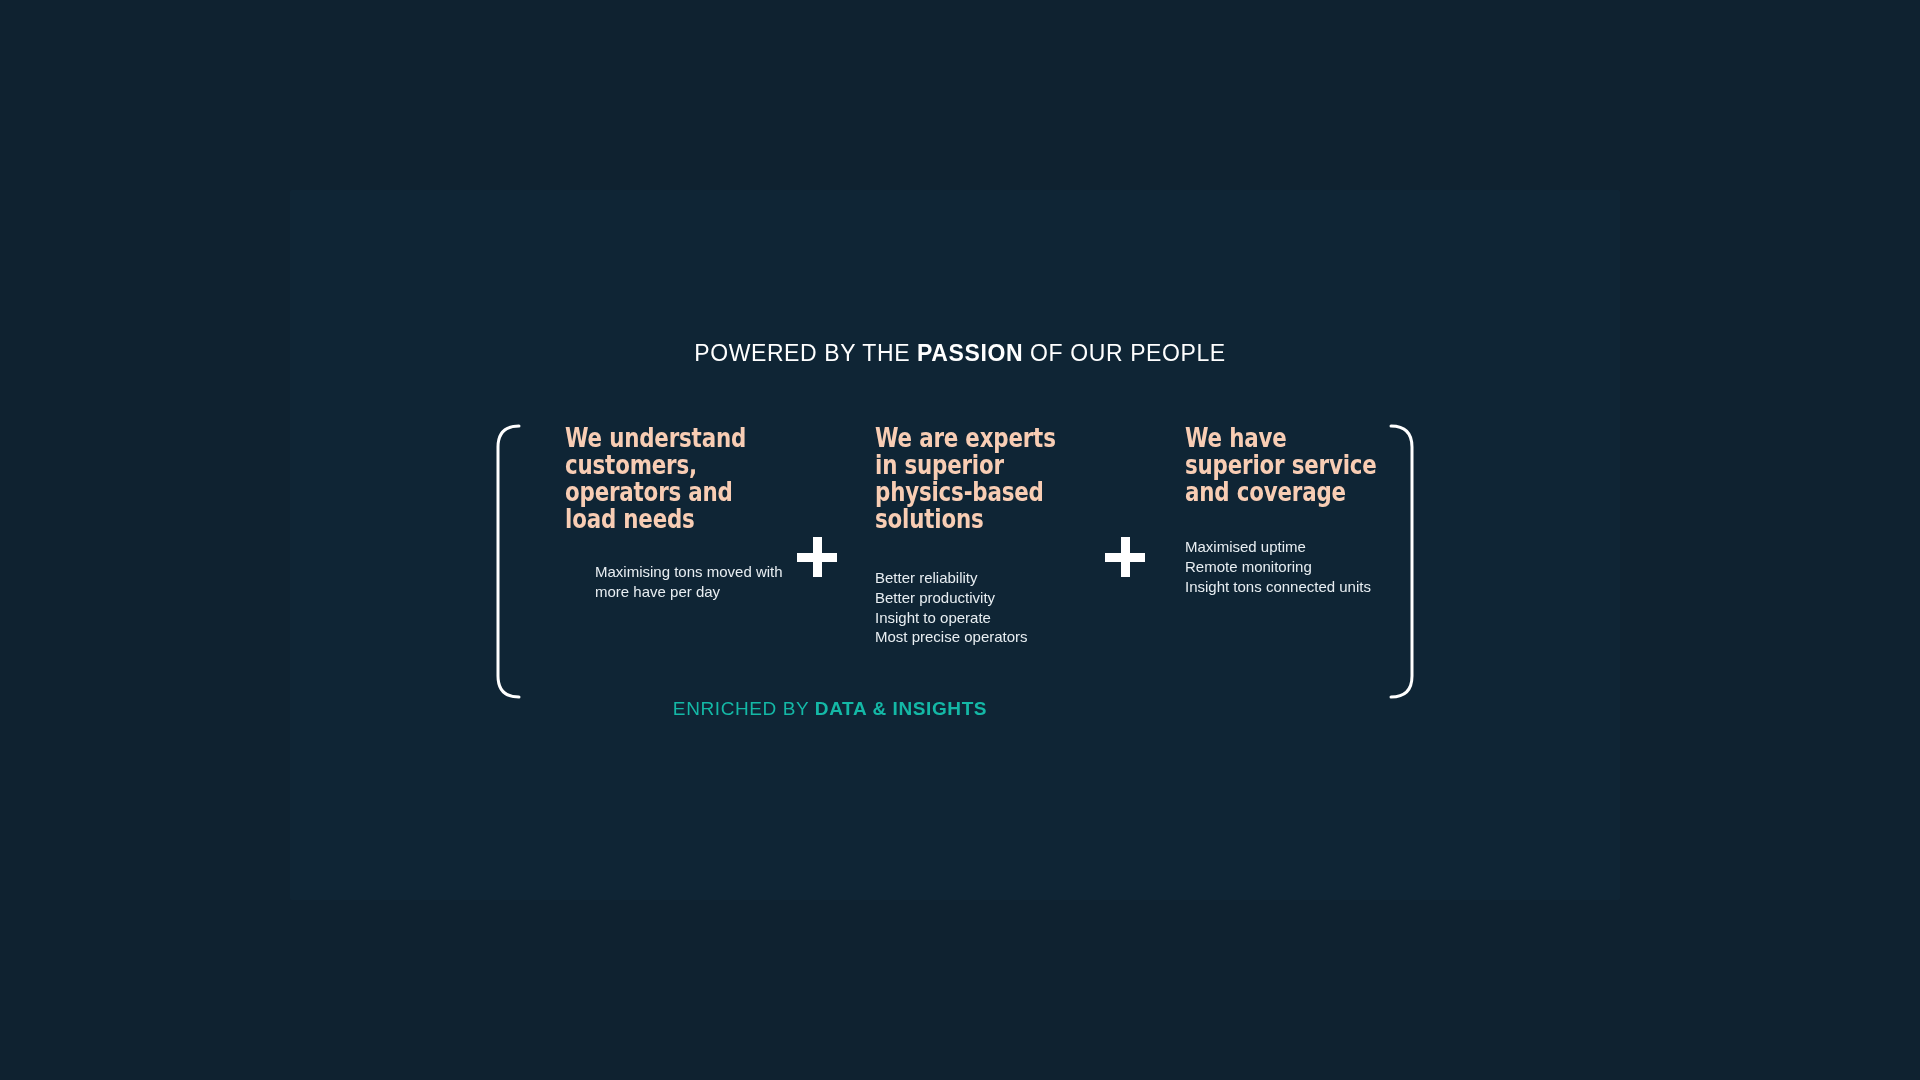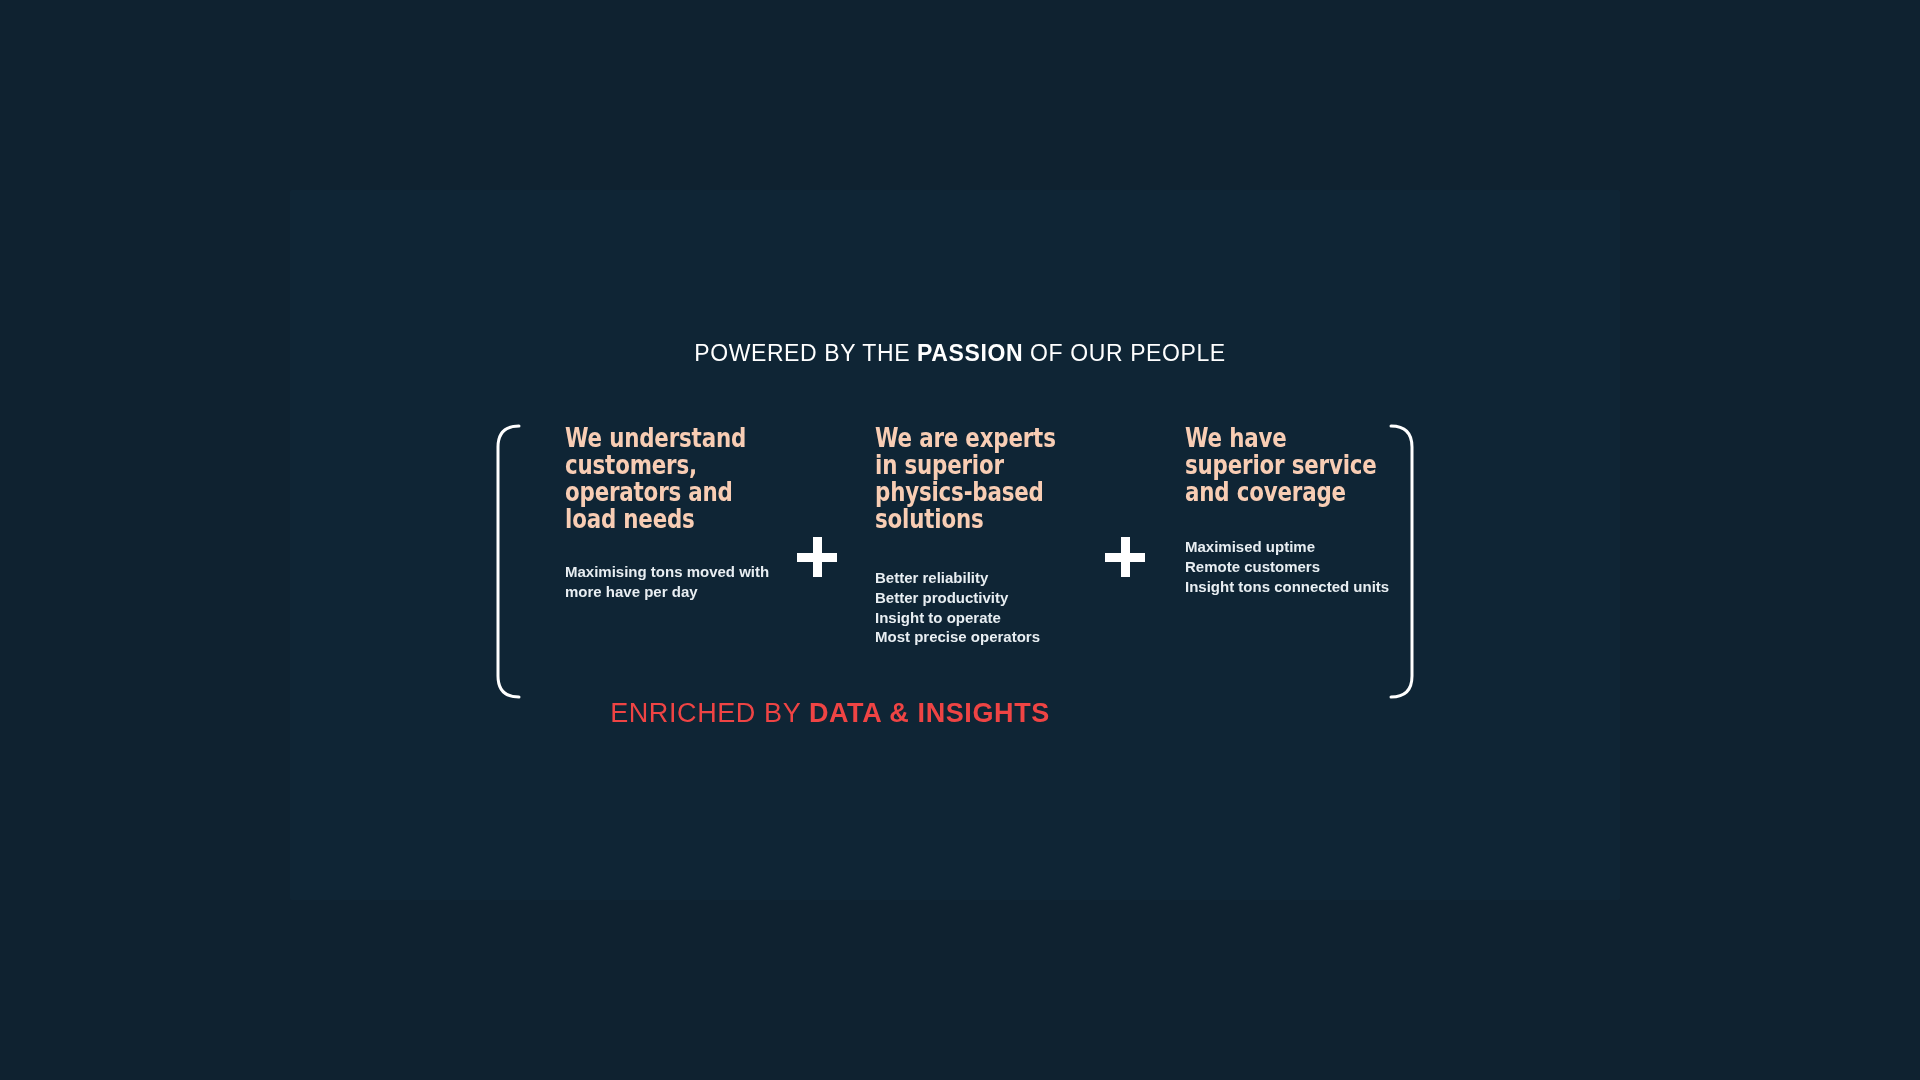--- a/index.html
+++ b/index.html
@@ -51,22 +51,22 @@
     font-weight: 400;
   }
   .top-caption .strong { font-weight: 700; }
 
   .bottom-caption {
     position: absolute;
     top: 698px;
     left: 0;
     width: 1660px;
     text-align: center;
-    color: #ef4444;
-    font-size: 27px;
+    color: #14b8a6;
+    font-size: 19px;
     letter-spacing: 0.6px;
     font-weight: 400;
   }
   .bottom-caption .strong { font-weight: 700; }
 
   
   #bracket-group {
     position: absolute;
     left: 495px;
     top: 424px;
@@ -112,27 +112,27 @@
     transform: scaleX(0.88);
     transform-origin: left top;
     width: 114%;
   }
 
   .col .sub {
     margin-top: 18px;
     color: #e8eef2;
     font-size: 15px;
     line-height: 1.32;
-    font-weight: 700;
+    font-weight: 400;
   }
 
   .col .sub .line { display: block; }
 
   
-  .col-1 .sub { margin-top: 30px; }
+  .col-1 .sub { margin-top: 30px; margin-left: 30px; }
   .col-2 .sub { margin-top: 36px; }
   .col-3 .sub { margin-top: 32px; }
 
   .plus {
     position: absolute;
     top: 113px;
     color: #ffffff;
     font-size: 0;
     width: 40px;
     height: 40px;
@@ -206,21 +206,21 @@
 
         <div class="plus plus-2">
           <span class="bar-h"></span>
             <span class="bar-v"></span>
         </div>
 
         <div class="col col-3">
           <h3>We have superior service and coverage</h3>
           <div class="sub">
             <span class="line">Maximised uptime</span>
-            <span class="line">Remote customers</span>
+            <span class="line">Remote monitoring</span>
             <span class="line">Insight tons connected units</span>
           </div>
         </div>
 
       </div>
     </div>
 
     <div class="bottom-caption">
       <span>ENRICHED BY </span><span class="strong">DATA &amp; INSIGHTS</span><span></span>
     </div>

